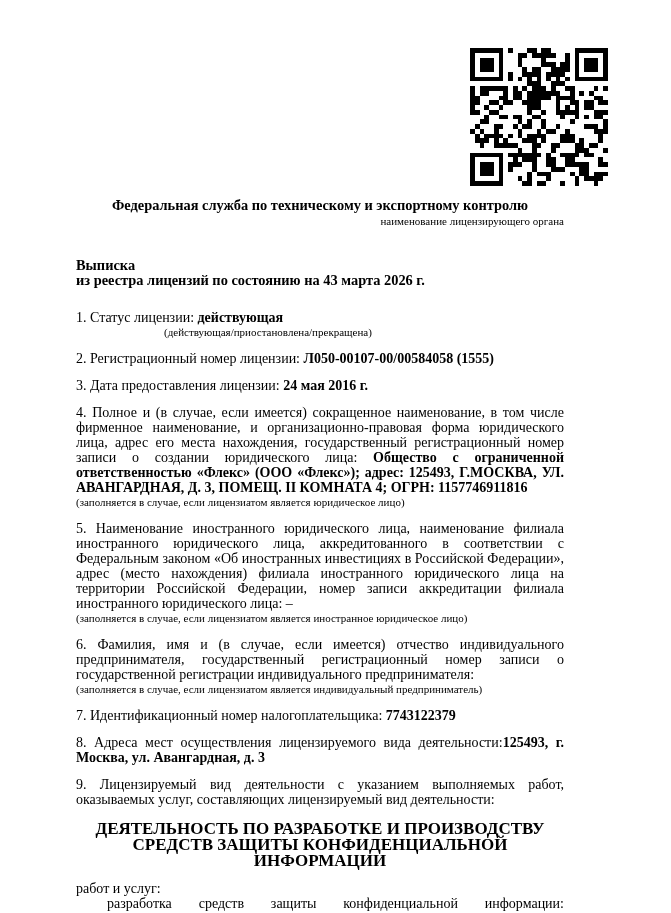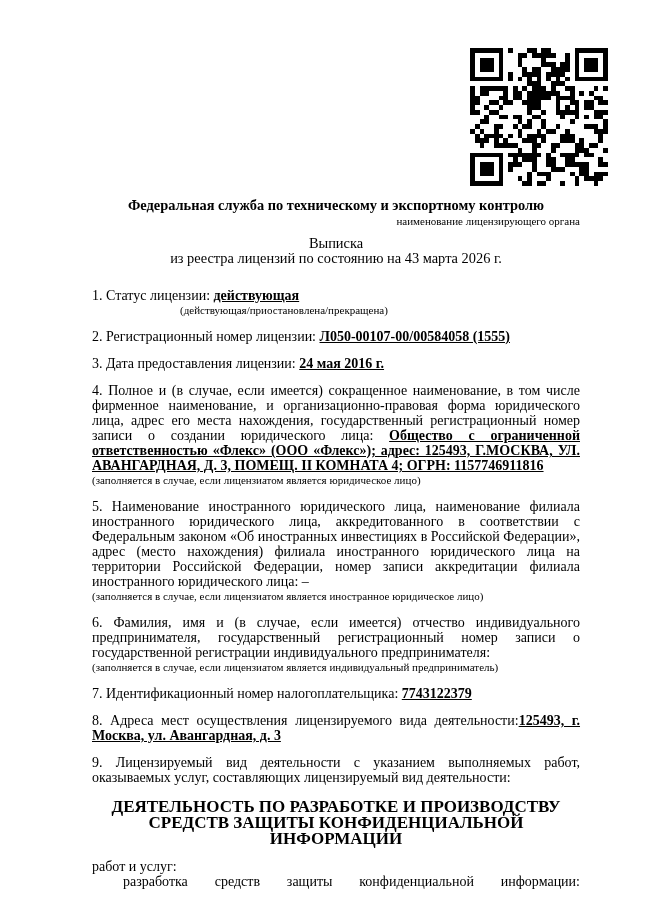--- a/index.html
+++ b/index.html
@@ -3,30 +3,30 @@
 <meta charset="utf-8">
 <style>
   html,body{margin:0;padding:0;}
   body{
     width:671px;height:913px;background:#ffffff;color:#000000;
     font-family:"Liberation Serif","DejaVu Serif",serif;
     -webkit-font-smoothing:antialiased;
   }
   .page{position:relative;width:671px;height:913px;overflow:hidden;background:#ffffff;}
   .qr{position:absolute;left:470px;top:48px;width:138px;height:138px;}
-  .content{position:absolute;left:92px;top:197px;width:488px;}
+  .content{position:absolute;left:76px;top:197px;width:488px;}
   .org-name{font-weight:bold;text-align:center;font-size:14.4px;line-height:16px;}
   .org-caption{text-align:right;font-size:11px;line-height:13px;margin-top:2px;}
-  .doc-title{margin-top:8px;text-align:center;font-weight:normal;font-size:14.4px;line-height:15px;}
+  .doc-title{margin-top:30px;text-align:left;font-weight:bold;font-size:14.4px;line-height:15px;}
   p.item{margin:12px 0 0 0;font-size:14px;line-height:15px;text-align:justify;}
   p.item.first{margin-top:22px;}
   .caption{font-size:11px;line-height:13px;margin-top:1px;}
   .cap-indent{margin-left:88px;}
   .cap-center{text-align:left;}
-  b{font-weight:bold;text-decoration:underline;}
+  b{font-weight:bold;}
   .activity-title{margin:14px 0 0 0;text-align:center;font-weight:bold;font-size:17px;line-height:16px;}
   .works-label{margin-top:12px;font-size:14px;line-height:15px;}
   .works-item{margin-left:31px;font-size:14px;line-height:15px;text-align:justify;text-align-last:justify;}
   svg.qr-svg{display:block;width:138px;height:138px;}
 </style>
 </head>
 <body>
 
 <div class="page">
 

